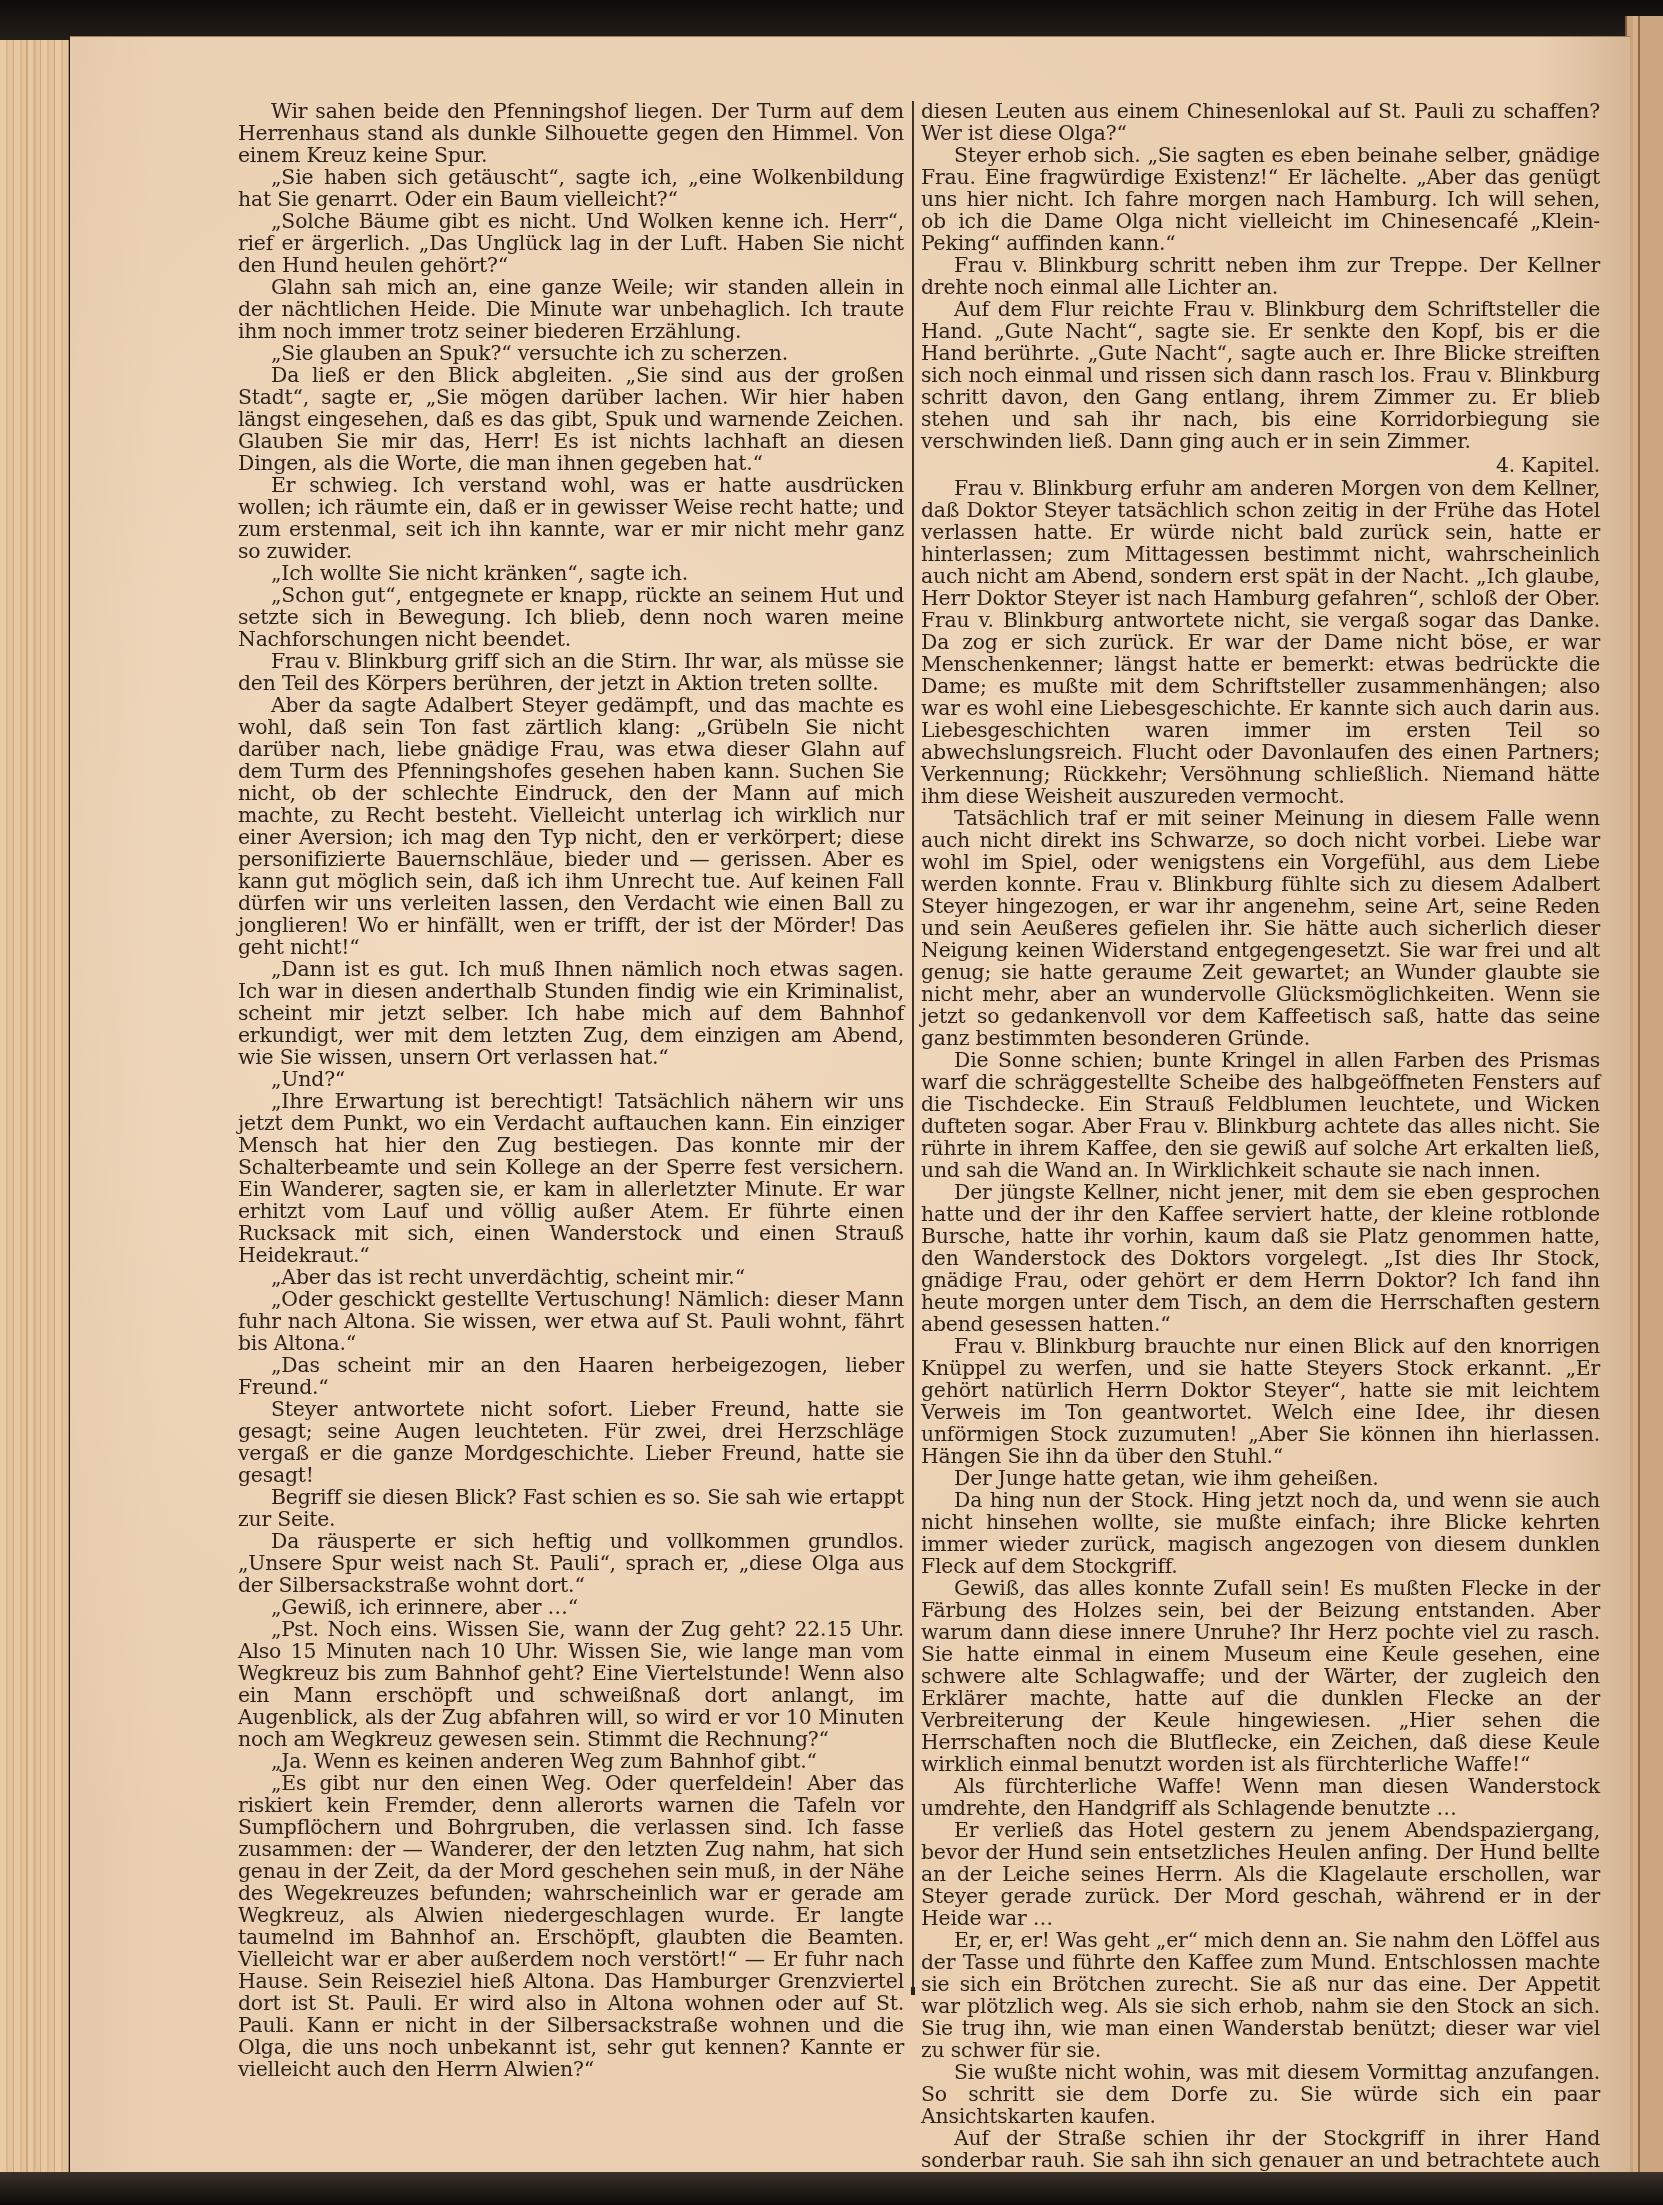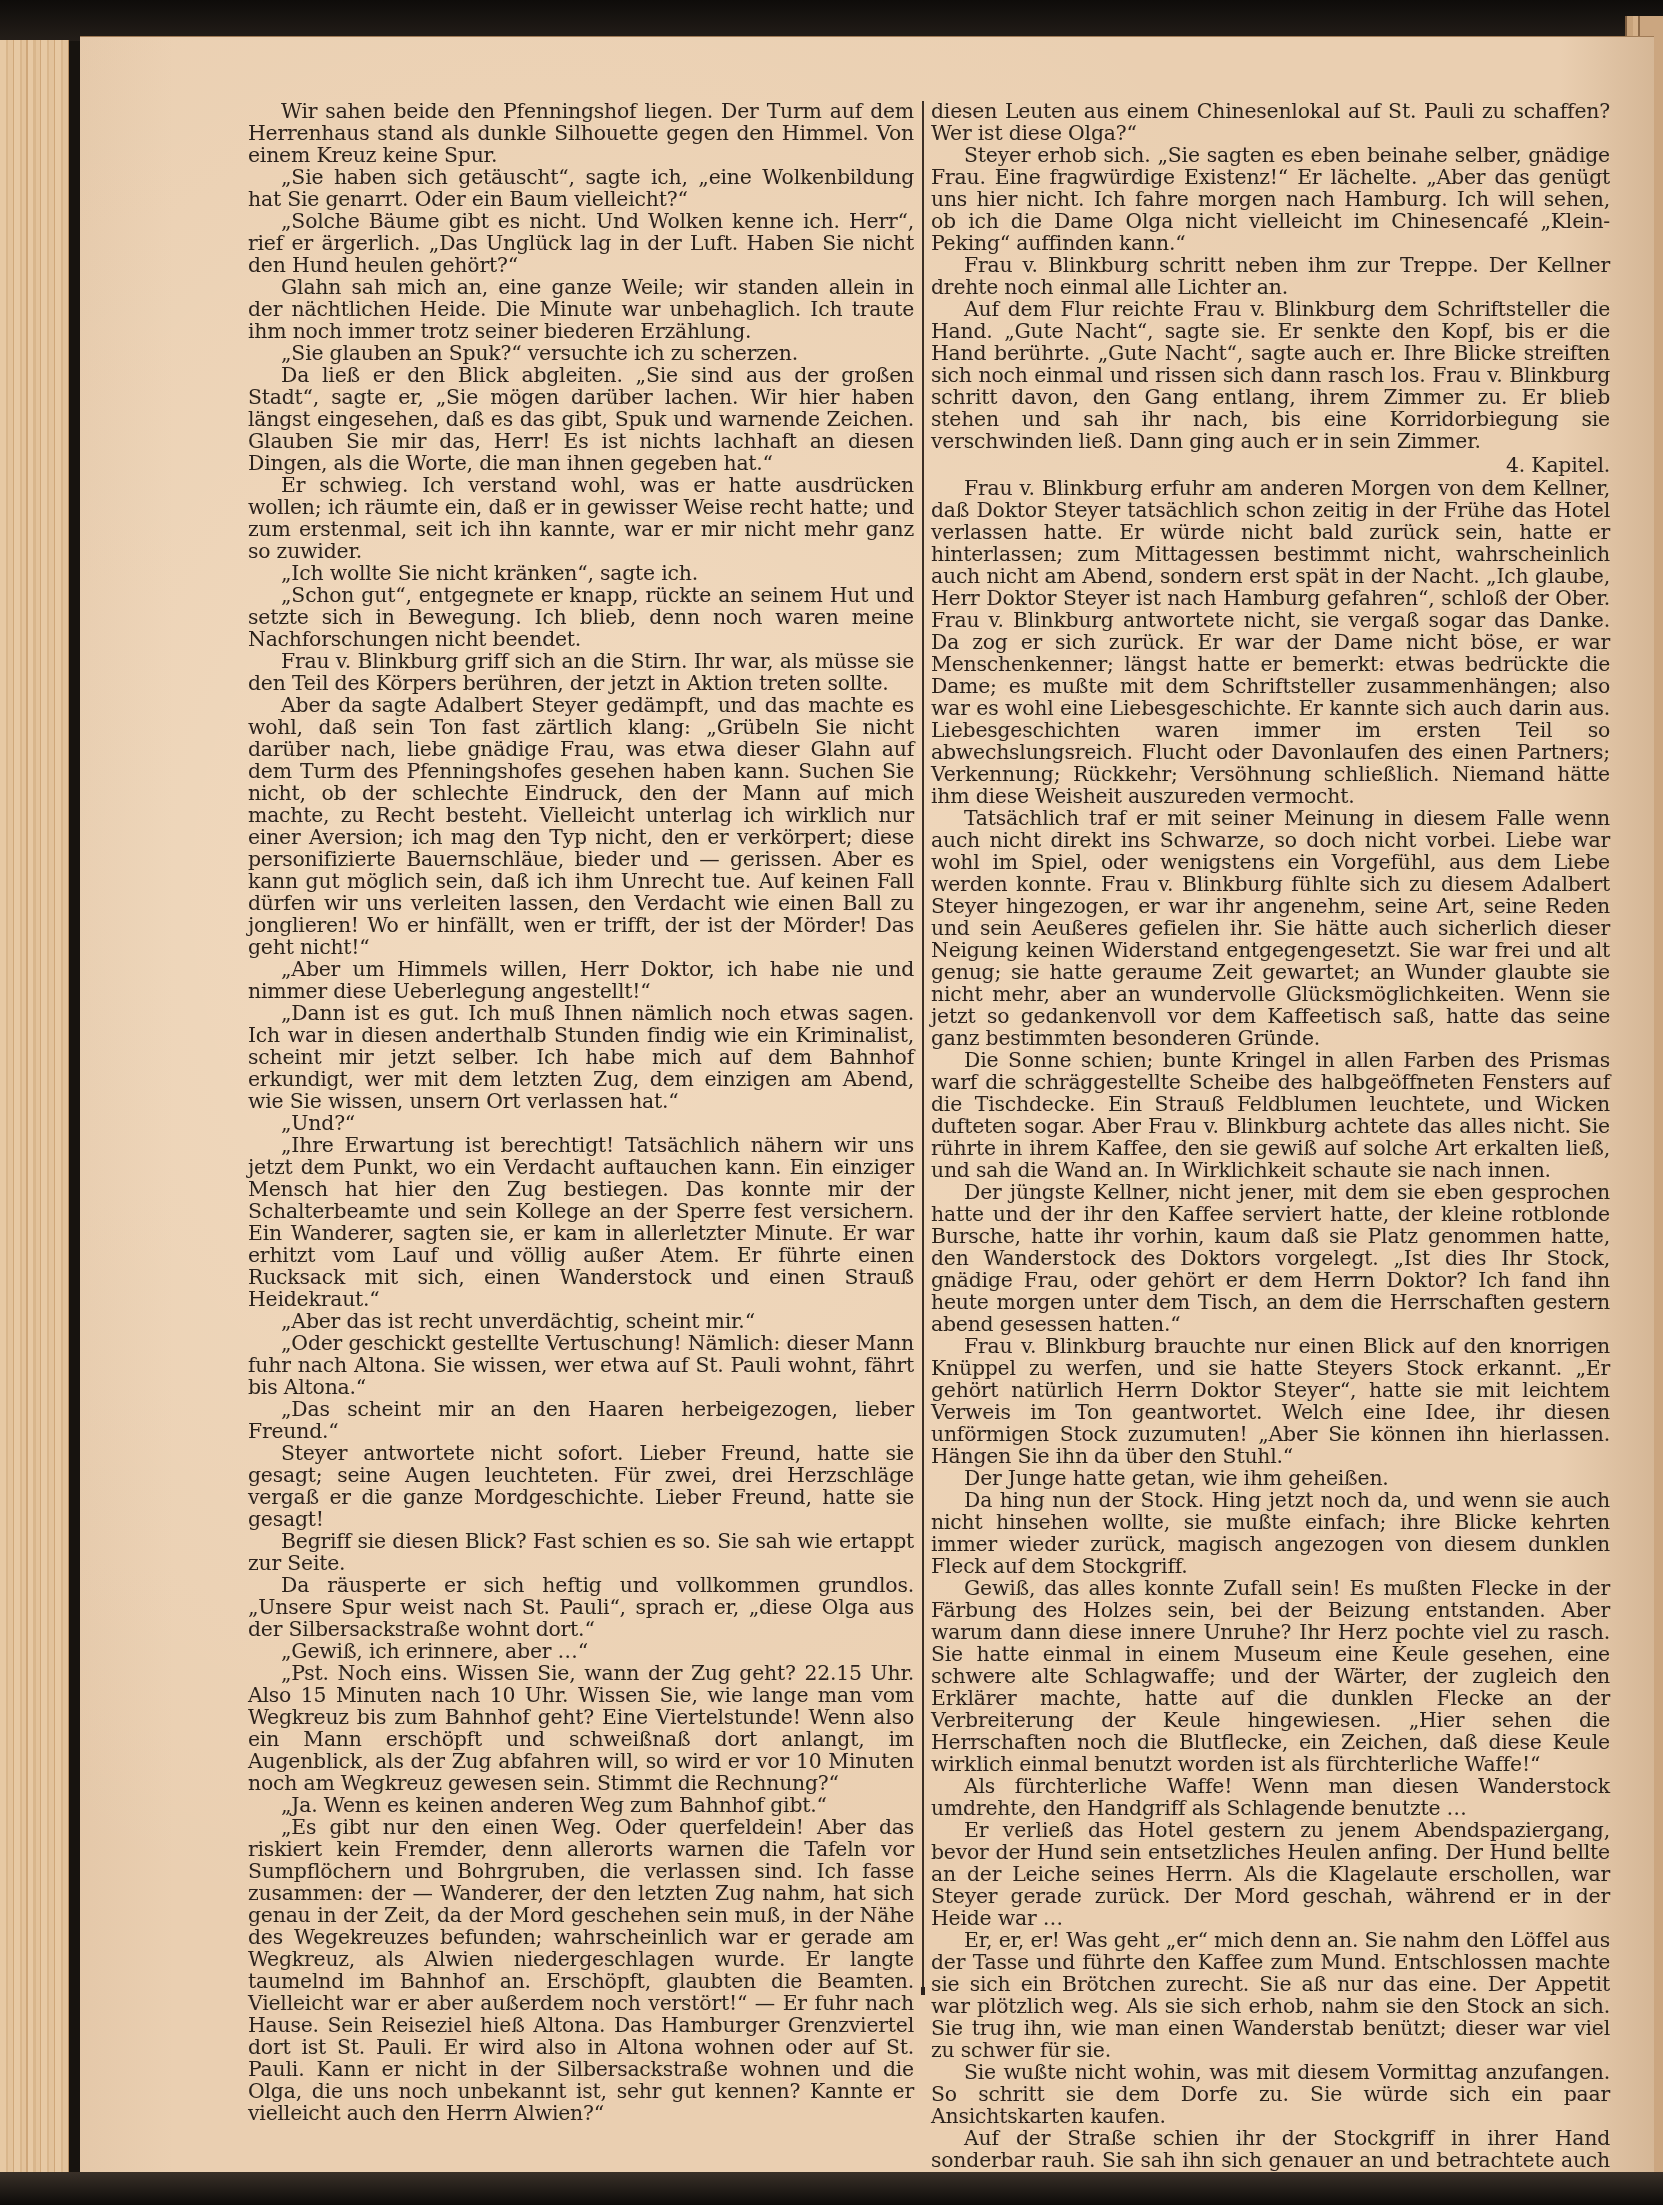--- a/index.html
+++ b/index.html
@@ -19,27 +19,26 @@
   .page-stack-left {
     position: absolute; left: 0; top: 40px; width: 68px; height: 2133px;
     background: repeating-linear-gradient(90deg, #e7c9a4 0 5.7px, #d9b68c 5.7px 8px, #e3c39c 8px 12.6px, #cfa77a 12.6px 13.8px);
     border-right: 1.1px solid #b58d62;
   }
   .page-stack-right {
     position: absolute; left: 1625px; top: 16px; width: 38px; height: 2159px;
     background: repeating-linear-gradient(90deg, #7a5b3e 0 2.3px, #c7a27a 2.3px 8px, #d5b18a 8px 12.6px, #8c6a49 12.6px 15px, #cba680 15px 38px);
   }
   .page {
-    position: absolute; left: 80px; top: 36px; width: 1560px; height: 2138px;
+    position: absolute; left: 70px; top: 36px; width: 1560px; height: 2138px;
     background: #eacfb1;
     background-image:
       radial-gradient(ellipse at 30% 40%, rgba(255,240,220,0.35), rgba(0,0,0,0) 60%),
       linear-gradient(90deg, rgba(180,140,100,0.10), rgba(0,0,0,0) 6%, rgba(0,0,0,0) 94%, rgba(150,110,70,0.25));
     border-top: 1.1px solid #a07b56;
-    padding-left: 14px;
   }
   .column {
     position: absolute; top: 63px;
     color: #2b221c;
     font-size: 20.4px; line-height: 22px;
     text-align: justify; hyphens: none;
     font-family: "DejaVu Serif", serif;
     letter-spacing: -0.2px;
   }
   .col-left { left: 168px; width: 666px; }
@@ -72,21 +71,20 @@
     <p class="para">„Sie haben sich getäuscht“, sagte ich, „eine Wolkenbildung hat Sie genarrt. Oder ein Baum vielleicht?“</p>
     <p class="para">„Solche Bäume gibt es nicht. Und Wolken kenne ich. Herr“, rief er ärgerlich. „Das Unglück lag in der Luft. Haben Sie nicht den Hund heulen gehört?“</p>
     <p class="para">Glahn sah mich an, eine ganze Weile; wir standen allein in der nächtlichen Heide. Die Minute war unbehaglich. Ich traute ihm noch immer trotz seiner biederen Erzählung.</p>
     <p class="para">„Sie glauben an Spuk?“ versuchte ich zu scherzen.</p>
     <p class="para">Da ließ er den Blick abgleiten. „Sie sind aus der großen Stadt“, sagte er, „Sie mögen darüber lachen. Wir hier haben längst eingesehen, daß es das gibt, Spuk und warnende Zeichen. Glauben Sie mir das, Herr! Es ist nichts lachhaft an diesen Dingen, als die Worte, die man ihnen gegeben hat.“</p>
     <p class="para">Er schwieg. Ich verstand wohl, was er hatte ausdrücken wollen; ich räumte ein, daß er in gewisser Weise recht hatte; und zum erstenmal, seit ich ihn kannte, war er mir nicht mehr ganz so zuwider.</p>
     <p class="para">„Ich wollte Sie nicht kränken“, sagte ich.</p>
     <p class="para">„Schon gut“, entgegnete er knapp, rückte an seinem Hut und setzte sich in Bewegung. Ich blieb, denn noch waren meine Nachforschungen nicht beendet.</p>
     <p class="para">Frau v. Blinkburg griff sich an die Stirn. Ihr war, als müsse sie den Teil des Körpers berühren, der jetzt in Aktion treten sollte.</p>
     <p class="para">Aber da sagte Adalbert Steyer gedämpft, und das machte es wohl, daß sein Ton fast zärtlich klang: „Grübeln Sie nicht darüber nach, liebe gnädige Frau, was etwa dieser Glahn auf dem Turm des Pfenningshofes gesehen haben kann. Suchen Sie nicht, ob der schlechte Eindruck, den der Mann auf mich machte, zu Recht besteht. Vielleicht unterlag ich wirklich nur einer Aversion; ich mag den Typ nicht, den er verkörpert; diese personifizierte Bauernschläue, bieder und — gerissen. Aber es kann gut möglich sein, daß ich ihm Unrecht tue. Auf keinen Fall dürfen wir uns verleiten lassen, den Verdacht wie einen Ball zu jonglieren! Wo er hinfällt, wen er trifft, der ist der Mörder! Das geht nicht!“</p>
-    <p class="para">„Aber um Himmels willen, Herr Doktor, ich habe nie und nimmer diese Ueberlegung angestellt!“</p>
     <p class="para">„Dann ist es gut. Ich muß Ihnen nämlich noch etwas sagen. Ich war in diesen anderthalb Stunden findig wie ein Kriminalist, scheint mir jetzt selber. Ich habe mich auf dem Bahnhof erkundigt, wer mit dem letzten Zug, dem einzigen am Abend, wie Sie wissen, unsern Ort verlassen hat.“</p>
     <p class="para">„Und?“</p>
     <p class="para">„Ihre Erwartung ist berechtigt! Tatsächlich nähern wir uns jetzt dem Punkt, wo ein Verdacht auftauchen kann. Ein einziger Mensch hat hier den Zug bestiegen. Das konnte mir der Schalterbeamte und sein Kollege an der Sperre fest versichern. Ein Wanderer, sagten sie, er kam in allerletzter Minute. Er war erhitzt vom Lauf und völlig außer Atem. Er führte einen Rucksack mit sich, einen Wanderstock und einen Strauß Heidekraut.“</p>
     <p class="para">„Aber das ist recht unverdächtig, scheint mir.“</p>
     <p class="para">„Oder geschickt gestellte Vertuschung! Nämlich: dieser Mann fuhr nach Altona. Sie wissen, wer etwa auf St. Pauli wohnt, fährt bis Altona.“</p>
     <p class="para">„Das scheint mir an den Haaren herbeigezogen, lieber Freund.“</p>
     <p class="para">Steyer antwortete nicht sofort. Lieber Freund, hatte sie gesagt; seine Augen leuchteten. Für zwei, drei Herzschläge vergaß er die ganze Mordgeschichte. Lieber Freund, hatte sie gesagt!</p>
     <p class="para">Begriff sie diesen Blick? Fast schien es so. Sie sah wie ertappt zur Seite.</p>
     <p class="para">Da räusperte er sich heftig und vollkommen grundlos. „Unsere Spur weist nach St. Pauli“, sprach er, „diese Olga aus der Silbersackstraße wohnt dort.“</p>
     <p class="para">„Gewiß, ich erinnere, aber …“</p>

